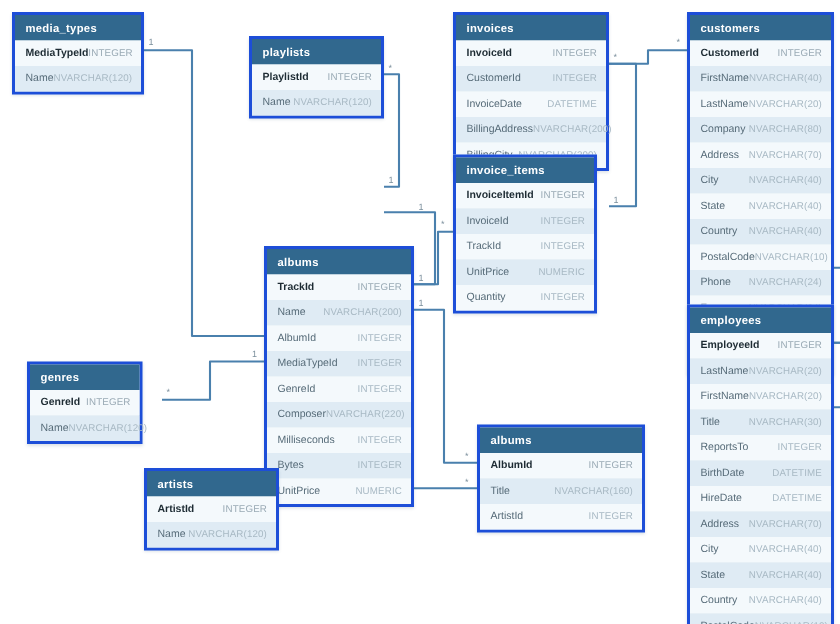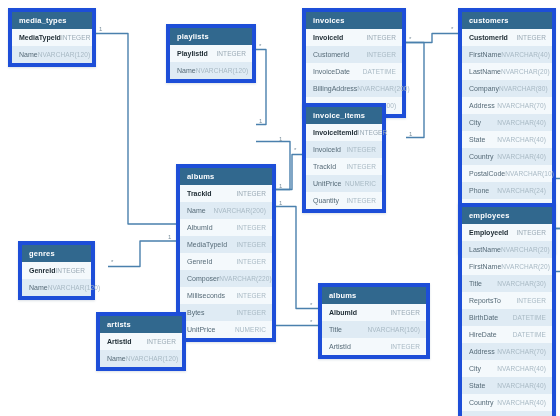--- a/index.html
+++ b/index.html
@@ -9,21 +9,21 @@
     font-family:"Liberation Sans", sans-serif;
     overflow:hidden;
     position:relative;
   }
   #canvas{position:absolute;left:0;top:0;width:560px;height:416px;}
   #edges{position:absolute;left:0;top:0;width:560px;height:416px;pointer-events:none;}
 
   .entity{
     position:absolute;
     background:#e8f1f7;
-    border:4px solid #1d4ed8;
+    border:2px solid #1d4ed8;
     box-sizing:border-box;
     box-shadow:0 1px 2px rgba(60,90,115,0.18);
   }
   .entity-title{
     background:#31688e;
     color:#ffffff;
     font-size:7.5px;
     font-weight:bold;
     letter-spacing:0.2px;
     padding:4px 6px 4px 7px;
@@ -226,21 +226,21 @@
       </div>
       <div class="field alt">
         <span class="fname">BillingAddress</span>
         <span class="ftype">NVARCHAR(200)</span>
       </div>
       <div class="field">
         <span class="fname">BillingCity</span>
         <span class="ftype">NVARCHAR(200)</span>
       </div>
     </div>
-    <div class="entity" style="left: 302px; top: 103px; width: 84px;">
+    <div class="entity" style="left: 302px; top: 103px; width: 96px;">
       <div class="entity-title">invoice_items</div>
       <div class="field pk">
         <span class="fname">InvoiceItemId</span>
         <span class="ftype">INTEGER</span>
       </div>
       <div class="field alt">
         <span class="fname">InvoiceId</span>
         <span class="ftype">INTEGER</span>
       </div>
       <div class="field">

